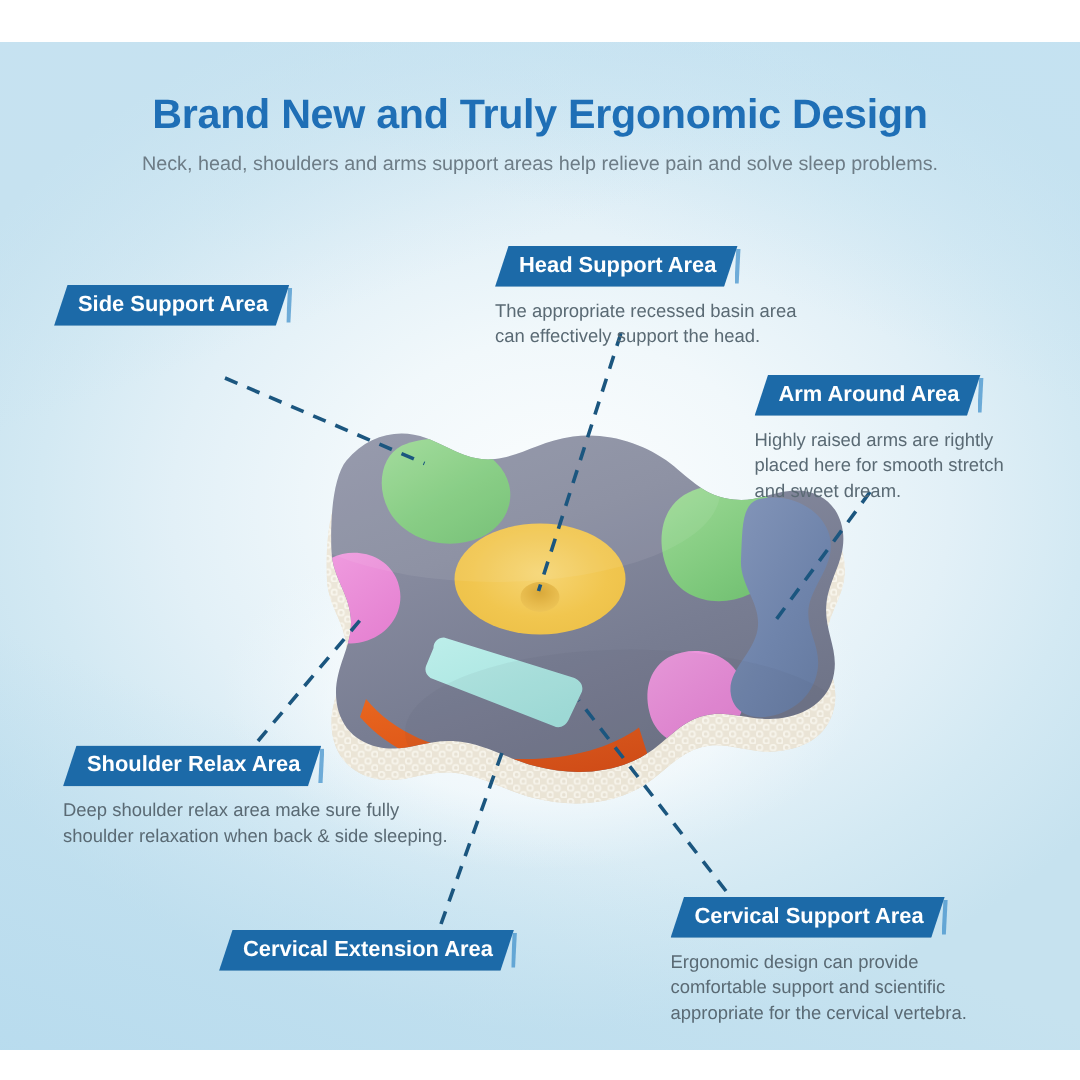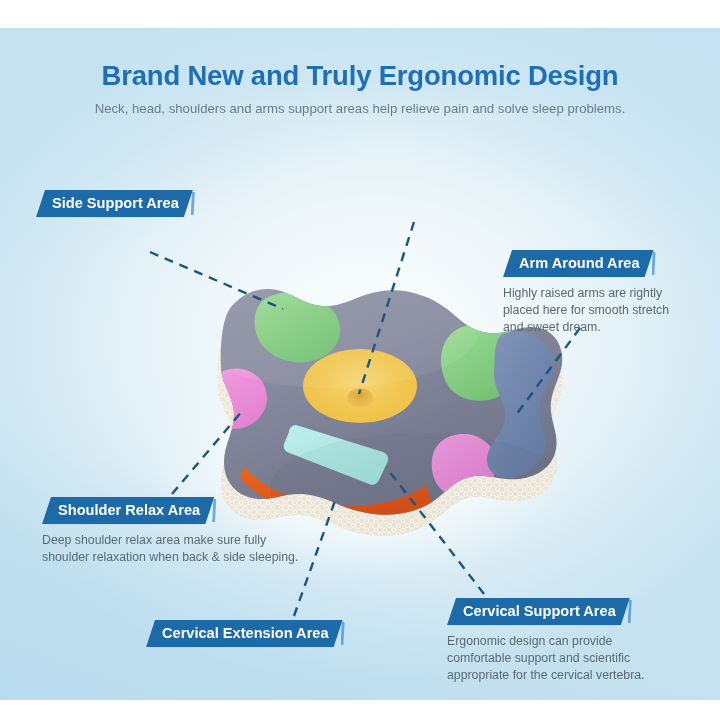--- a/index.html
+++ b/index.html
@@ -361,20 +361,25 @@
     </g>
   </svg>
 
   <div class="callout c-side">
     <div class="badge-wrap">
       <span class="badge">Side Support Area</span>
     </div>
   </div>
 
   <div class="callout c-head">
+    <div class="badge-wrap">
+      <span class="badge">Head Support Area</span>
+    </div>
+    <div class="desc">The appropriate recessed basin area
+can effectively support the head.</div>
   </div>
 
   <div class="callout c-arm">
     <div class="badge-wrap">
       <span class="badge">Arm Around Area</span>
     </div>
     <div class="desc">Highly raised arms are rightly
 placed here for smooth stretch
 and sweet dream.</div>
   </div>

